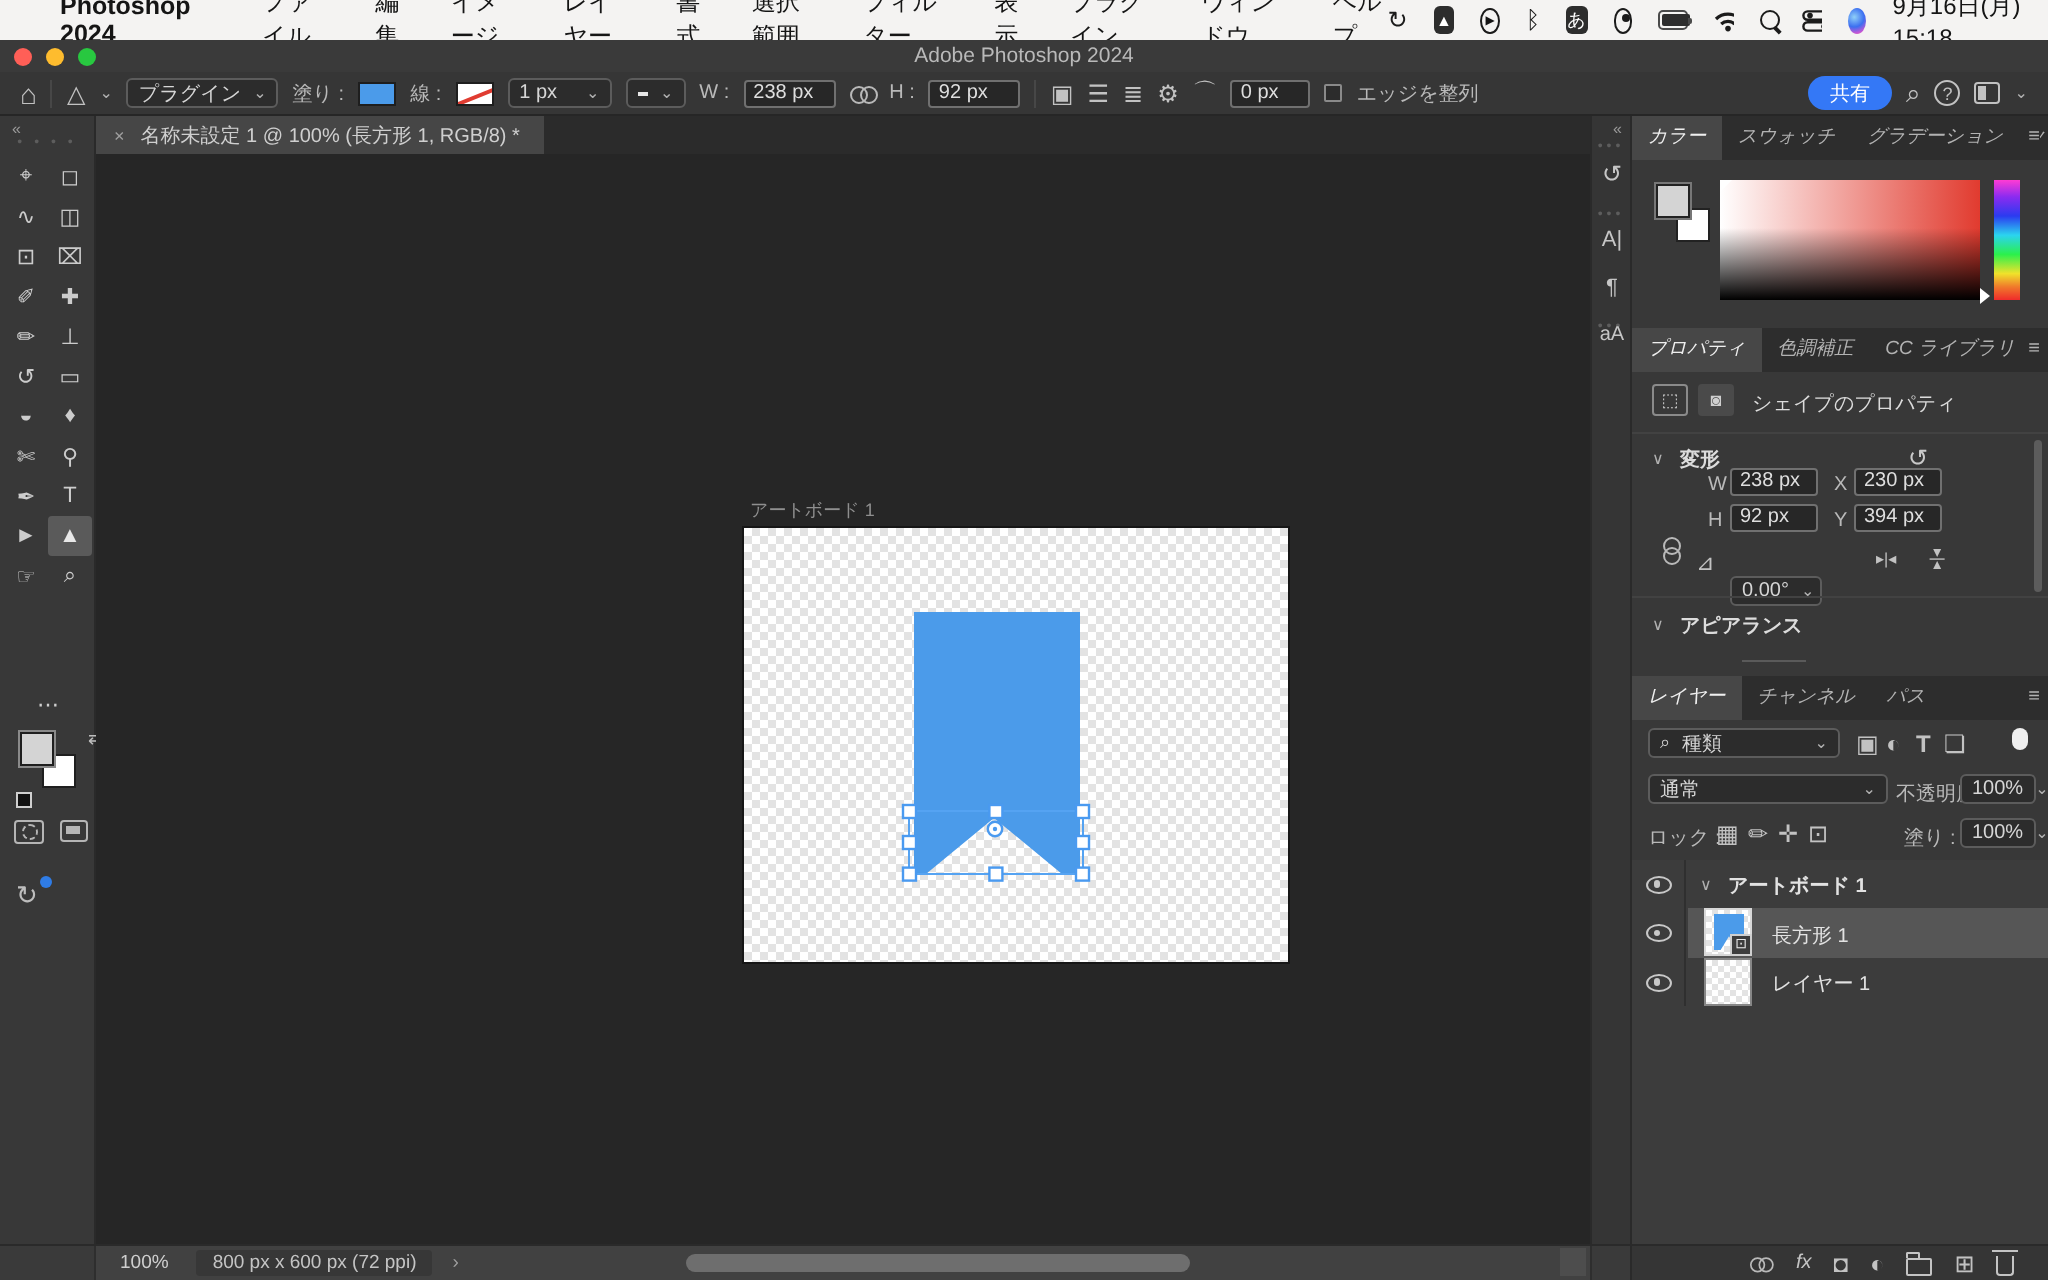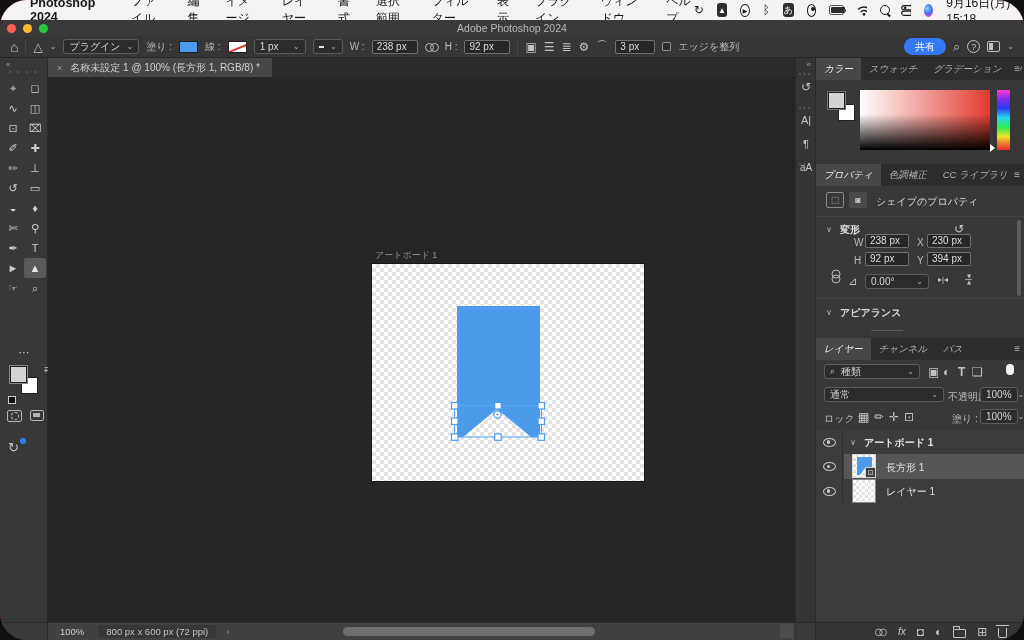--- a/index.html
+++ b/index.html
@@ -1,18 +1,18 @@
 <!DOCTYPE html>
 <html><head>
 <meta charset="utf-8">
 <style>
   * { margin:0; padding:0; box-sizing:border-box; }
   html,body { background:#111; }
   body { font-family:"Liberation Sans","DejaVu Sans",sans-serif; }
-  #app { position:relative; width:1024px; height:640px; overflow:hidden; background:#be185d; font-size:11px; color:#cfcfcf;border-radius:27px; }
+  #app { position:relative; width:1024px; height:640px; overflow:hidden; background:#be185d; font-size:11px; color:#cfcfcf; }
   .abs { position:absolute; }
 
   
   #menubar { left:0; top:0; width:1024px; height:20px; background:#f4f3f2; display:flex; align-items:center; color:#151515; font-size:12px; }
   #menubar .apple { margin-left:14px; font-size:13px; }
   #menubar .appname { font-weight:bold; margin-left:16px; font-size:12.5px; }
   #menubar .menus { display:flex; gap:20px; margin-left:22px; }
   #menubar .mright { margin-left:auto; display:flex; align-items:center; gap:13px; margin-right:10px; }
   .mi { display:inline-flex; align-items:center; justify-content:center; color:#1b1b1b; font-size:12px; }
   .inputbox { background:#2d2d2d; color:#fff; font-size:9px; width:15px; height:14px; border-radius:3px; display:inline-flex; align-items:center; justify-content:center; }
@@ -211,21 +211,21 @@
     <span class="field" style="width:46px">238 px</span>
     <span class="rings"></span>
     <span class="plabel">H :</span>
     <span class="field" style="width:46px">92 px</span>
     <span class="vsep"></span>
     <span class="obicon">▣</span>
     <span class="obicon">☰</span>
     <span class="obicon">≣</span>
     <span class="obicon">⚙</span>
     <span class="obicon">⌒</span>
-    <span class="field" style="width:40px">3 px</span>
+    <span class="field" style="width:40px">0 px</span>
     <span class="checkbox"></span>
     <span class="plabel">エッジを整列</span>
     <span style="margin-left:auto"></span>
     <span class="sharebtn">共有</span>
     <span class="obicon" style="font-size:13px">⌕</span>
     <span class="helpcirc">?</span>
     <span class="wsicon"></span>
     <span class="chev">⌄</span>
   </div>
 
@@ -347,21 +347,21 @@
       <span class="abs rings chain" style="left:14px;top:84px"></span>
       <span class="abs plabel" style="left:38px;top:73px">W</span>
       <span class="abs field" style="left:49px;top:70px;width:44px">238 px</span>
       <span class="abs plabel" style="left:101px;top:73px">X</span>
       <span class="abs field" style="left:111px;top:70px;width:44px">230 px</span>
       <span class="abs plabel" style="left:38px;top:91px">H</span>
       <span class="abs field" style="left:49px;top:88px;width:44px">92 px</span>
       <span class="abs plabel" style="left:101px;top:91px">Y</span>
       <span class="abs field" style="left:111px;top:88px;width:44px">394 px</span>
       <span class="abs" style="left:32px;top:111px;font-size:11px;color:#c2c2c2">⊿</span>
-      <span class="abs dropsel" style="left:49px;top:110px;width:64px">
+      <span class="abs dropsel" style="left:49px;top:124px;width:46px">
           <span>0.00°</span>
           <span class="chev" style="margin-left:auto">⌄</span>
         </span>
       <span class="abs" style="left:122px;top:111px;font-size:8px;color:#c2c2c2">▸|◂</span>
       <span class="abs" style="left:148px;top:111px;font-size:8px;color:#c2c2c2;display:inline-block;transform:rotate(90deg)">▸|◂</span>
       <div class="pdivider abs" style="left:0;top:134px;width:209px"></div>
       <span class="abs chev" style="left:10px;top:144px">∨</span>
       <span class="abs seclabel" style="left:24px;top:142px;font-weight:bold">アピアランス</span>
       <span class="abs" style="left:55px;top:166px;width:32px;border-top:1px solid #5a5a5a"></span>
       <span class="abs" style="left:201px;top:56px;width:4px;height:76px;background:#5c5c5c;border-radius:2px"></span>

